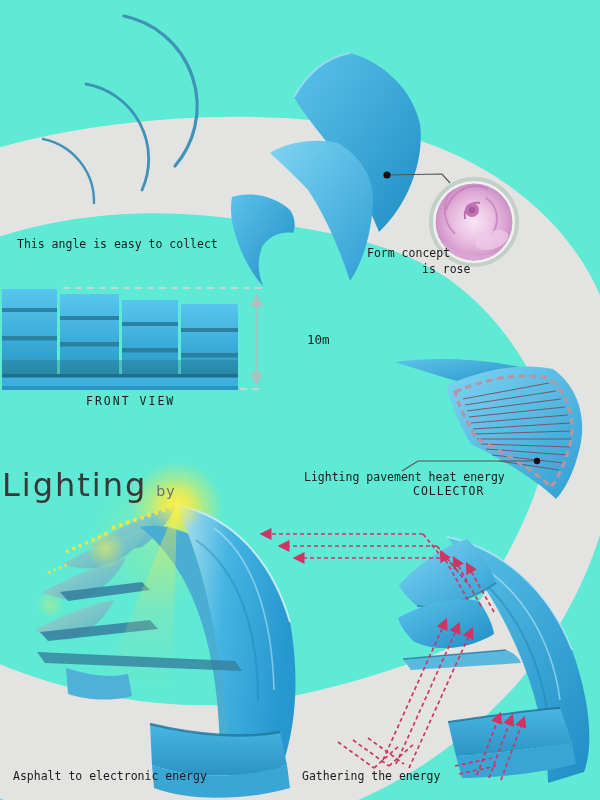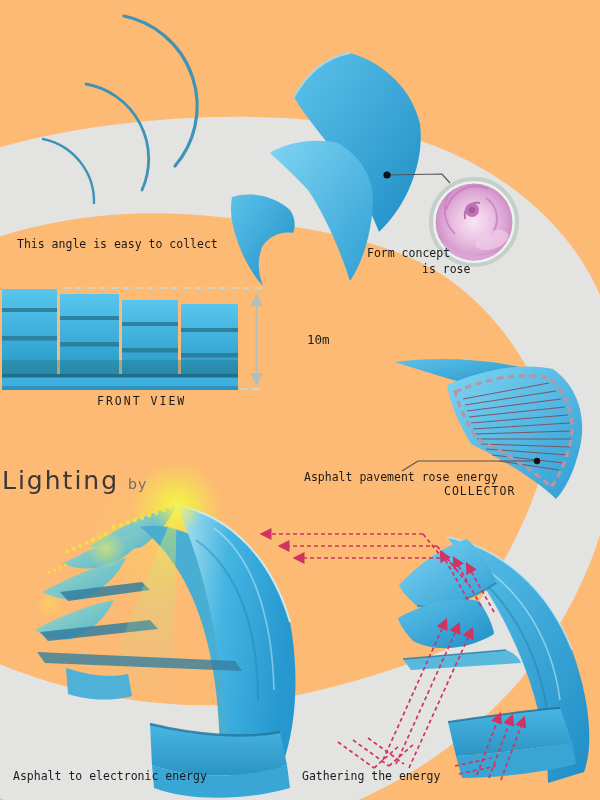--- a/index.html
+++ b/index.html
@@ -1,25 +1,25 @@
 <!DOCTYPE html>
 <html><head>
 <meta charset="utf-8">
 <style>
   html,body{margin:0;padding:0;background:#fff;}
-  .stage{position:relative;width:600px;height:800px;background:#fdba74;overflow:hidden;
+  .stage{position:relative;width:600px;height:800px;background:#5eead4;overflow:hidden;
          font-family:"DejaVu Sans Mono", monospace;}
   .stage svg.art{position:absolute;left:0;top:0;}
   .lbl{position:absolute;color:#1b1b1b;font-size:11.5px;line-height:15.5px;white-space:pre;}
   .tenm{font-size:12.5px;margin-left:44px;}
-  .fv{letter-spacing:2px;margin-left:11px;}
+  .fv{letter-spacing:2px;}
   .coll2{letter-spacing:1px;}
   .headline{position:absolute;left:2px;top:466px;display:flex;align-items:baseline;gap:9px;
             font-family:"DejaVu Sans", "Liberation Sans", sans-serif;color:#383838;}
-  .headline .big{font-size:25px;letter-spacing:2px;font-weight:400;}
+  .headline .big{font-size:32px;letter-spacing:2px;font-weight:400;}
   .headline .mid{font-size:14px;color:#6d6d6d;letter-spacing:1px;}
 </style>
 </head>
 <body>
 
 <div class="stage">
 
 <svg class="art" width="600" height="800" viewBox="0 0 600 800">
   <defs>
     <linearGradient id="gPet" x1="0" y1="0" x2="1" y2="1">
@@ -249,22 +249,22 @@
 <div class="lbl" style="left:17px;top:206px;">
   <div>This angle is easy to collect</div>
 </div>
 
 <div class="lbl" style="left:367px;top:246px;">Form concept</div>
 <div class="lbl" style="left:422px;top:262px;">is rose</div>
 
 <div class="lbl tenm" style="left:263px;top:332px;">10m</div>
 <div class="lbl fv" style="left:86px;top:394px;">FRONT VIEW</div>
 
-<div class="lbl" style="left:304px;top:470px;">Asphalt pavement rose energy</div>
-<div class="lbl coll2" style="left:444px;top:484px;text-align:center;">COLLECTOR</div>
+<div class="lbl" style="left:304px;top:470px;">Lighting pavement heat energy</div>
+<div class="lbl coll2" style="left:413px;top:484px;text-align:center;">COLLECTOR</div>
 
 <div class="headline">
   <span class="big">Lighting</span>
   <span class="mid">by</span>
 </div>
 
 <div class="lbl" style="left:13px;top:769px;">Asphalt to electronic energy</div>
 <div class="lbl" style="left:302px;top:769px;">Gathering the energy</div>
 
 </div>

